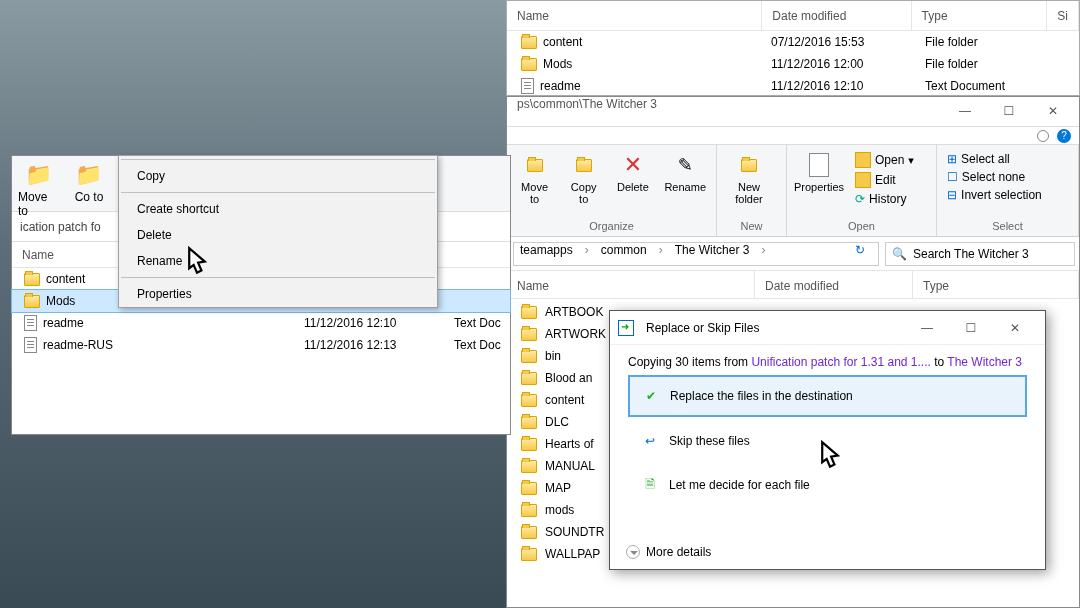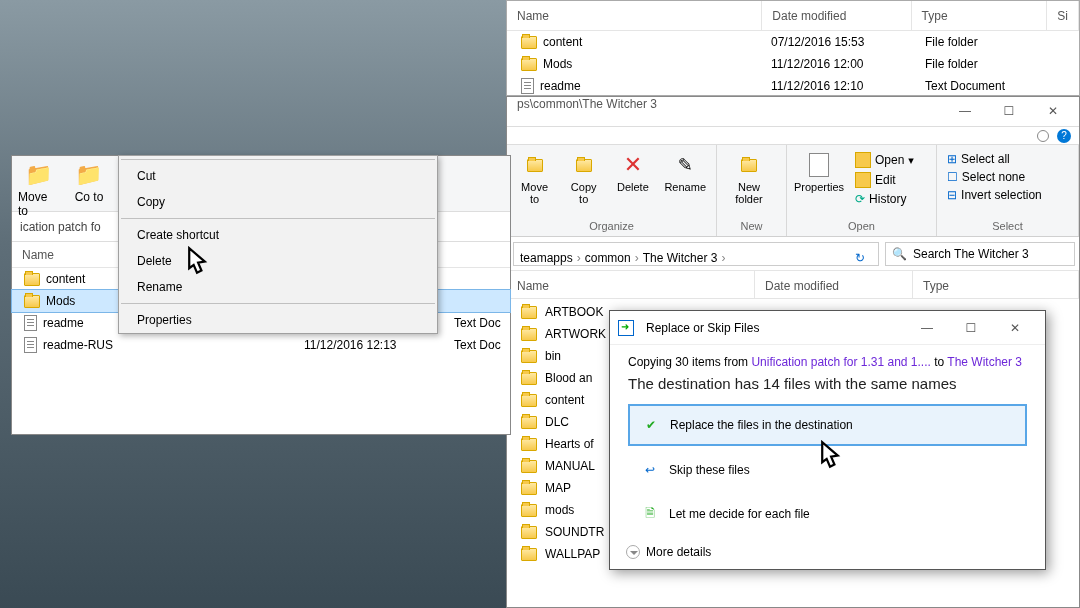--- a/index.html
+++ b/index.html
@@ -31,21 +31,21 @@
 .rgroup .gicons{flex:1;display:flex;align-items:flex-start;gap:10px}
 .rgroup .glabel{text-align:center;color:#666;font-size:11px;padding:2px 0}
 .rbtn{display:flex;flex-direction:column;align-items:center;gap:2px;width:48px;padding:2px}
 .rbtn .ri{width:30px;height:28px;display:flex;align-items:center;justify-content:center}
 .rbtn .rl{font-size:11px;text-align:center;line-height:12px}
 .rside{display:flex;flex-direction:column;gap:2px;padding-top:2px}
 .rsmall{display:flex;align-items:center;gap:4px;font-size:11px;padding:1px 2px}
 .ic-generic{width:16px;height:16px;background:#f7c94b;border:1px solid #d9a800}
 .ic-del{width:20px;height:24px;color:#d33;font-size:22px}
 .breadcrumb{height:34px;display:flex;align-items:center;border-bottom:1px solid #e5e5e5}
-.bc-path{flex:1;border:1px solid #ccc;height:24px;margin:0 6px;display:flex;align-items:flex-end;padding:0 6px;gap:4px}
+.bc-path{flex:1;border:1px solid #ccc;height:24px;margin:0 6px;display:flex;align-items:flex-start;padding:0 6px;gap:12px}
 .bc-path span.sep{color:#888}
 .bc-refresh{width:24px;text-align:center;color:#0066cc}
 .bc-search{width:190px;border:1px solid #ccc;height:24px;margin-right:4px;display:flex;align-items:center;padding:0 6px;color:#888;gap:6px}
 .ex2 .cols2{display:flex;height:28px;border-bottom:1px solid #e5e5e5}
 .ex2 .col2{padding:8px 10px 0;color:#555;border-right:1px solid #e5e5e5}
 .ex2 .list{padding-top:2px}
 .ex2 .row2{display:flex;align-items:center;height:22px;padding-left:14px;gap:8px}
 
 .ex-left{left:11px;top:155px;width:500px;height:280px;background:#fff;border:1px solid #888}
 .ex-left .toolbar{height:56px;background:#f5f6f7;border-bottom:1px solid #ddd;display:flex;gap:4px;padding:4px}
@@ -336,21 +336,20 @@
           <span>readme-RUS</span>
         </div>
         <div class="lc2">11/12/2016 12:13</div>
         <div>Text Doc</div>
       </div>
     </div>
 </div>
 
 <div class="abs ctx">
   <div class="sepline"></div>
-  <div class="citem">Cut</div>
   <div class="citem">Copy</div>
   <div class="sepline"></div>
   <div class="citem">Create shortcut</div>
   <div class="citem">Delete</div>
   <div class="citem">Rename</div>
   <div class="sepline"></div>
   <div class="citem">Properties</div>
 </div>
 
 <div class="abs dlg">
@@ -362,21 +361,20 @@
     <div class="winbtns">
       <div class="winbtn">—</div>
       <div class="winbtn">☐</div>
       <div class="winbtn">✕</div>
     </div>
   </div>
   <div class="dbody">
     <div class="dinfo">
       <span>Copying 30 items from </span><a>Unification patch for 1.31 and 1....</a><span> to </span><a>The Witcher 3</a>
     </div>
-    <div class="dhead">The destination has 14 files with the same names</div>
     <div class="opt sel">
         <span class="oi" style="color:#2a2">✔</span>
         <span>Replace the files in the destination</span>
       </div>
     <div class="opt">
         <span class="oi" style="color:#06c">↩</span>
         <span>Skip these files</span>
       </div>
     <div class="opt">
         <span class="oi" style="color:#2a2">🗎</span>

